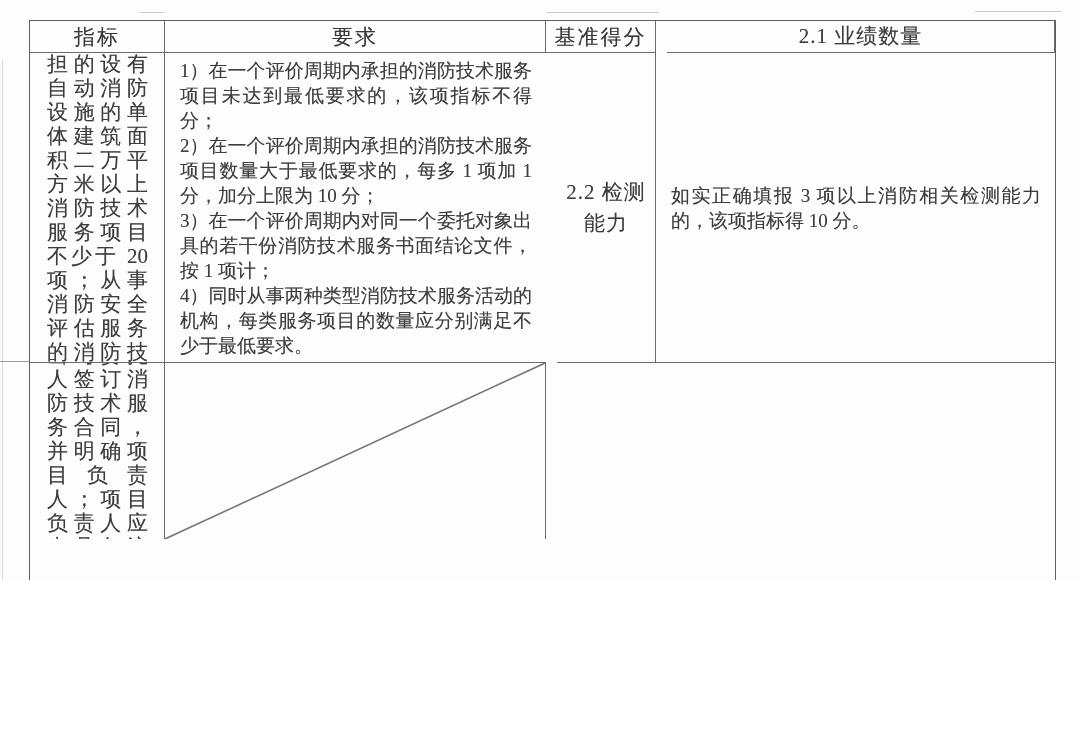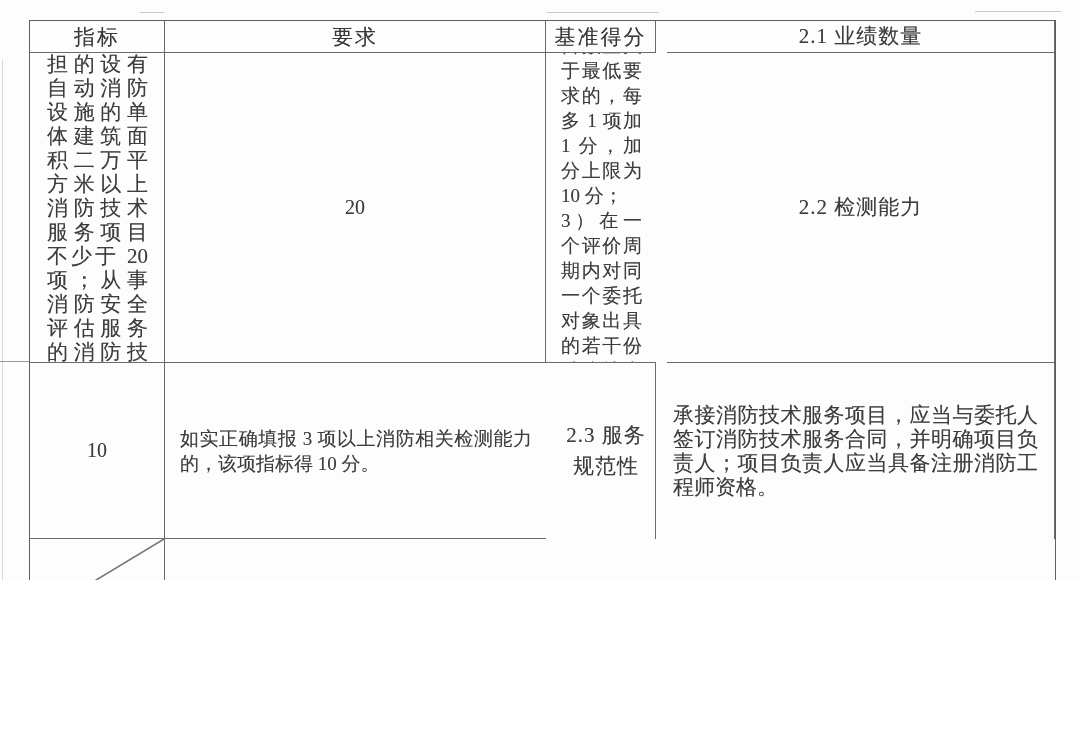--- a/index.html
+++ b/index.html
@@ -76,36 +76,32 @@
       <span>要求</span>
     </div>
     <div class="cell center header-cell">
       <span>基准得分</span>
     </div>
 
     <div class="cell center indicator-cell">2.1 业绩数量</div>
     <div class="cell req-cell">
       <div>从事消防设施维护保养检测服务的消防技术服务机构在一个评价周期内承担的设有自动消防设施的单体建筑面积二万平方米以上消防技术服务项目不少于 20 项；从事消防安全评估服务的消防技术服务机构在一个评价周期内承担的消防技术服务项目不少于 10 项。</div>
     </div>
-    <div class="cell center score-cell">20</div>
     <div class="cell std-cell last-col">
       <div>1）在一个评价周期内承担的消防技术服务项目未达到最低要求的，该项指标不得分；
 2）在一个评价周期内承担的消防技术服务项目数量大于最低要求的，每多 1 项加 1 分，加分上限为 10 分；
 3）在一个评价周期内对同一个委托对象出具的若干份消防技术服务书面结论文件，按 1 项计；
 4）同时从事两种类型消防技术服务活动的机构，每类服务项目的数量应分别满足不少于最低要求。</div>
     </div>
 
     <div class="cell center indicator-cell">2.2 检测能力</div>
-    <div class="cell center score-cell">10</div>
     <div class="cell std-cell last-col">
       <div>如实正确填报 3 项以上消防相关检测能力的，该项指标得 10 分。</div>
     </div>
 
-    <div class="cell center indicator-cell last-row">2.3 服务
-规范性</div>
     <div class="cell req-cell last-row">
       <div>承接消防技术服务项目，应当与委托人签订消防技术服务合同，并明确项目负责人；项目负责人应当具备注册消防工程师资格。</div>
     </div>
     <div class="cell center score-cell last-row slash-cell">
       <svg viewBox="0 0 100 100" preserveAspectRatio="none">
         <line x1="0" y1="100" x2="100" y2="0" stroke="#777777" stroke-width="1.6" vector-effect="non-scaling-stroke"></line>
       </svg>
     </div>
   </div>
 

